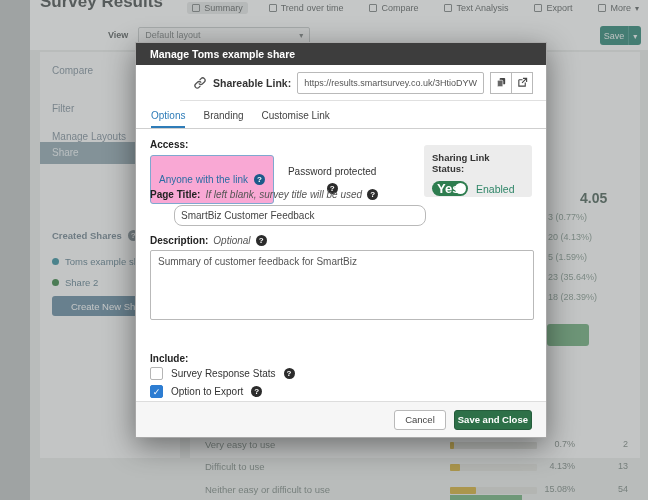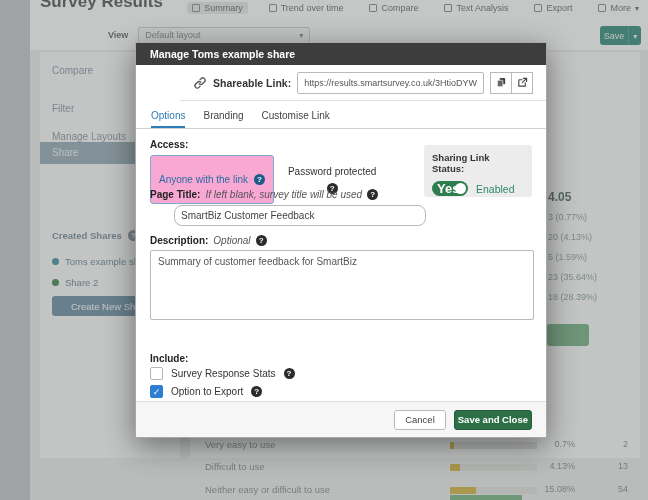--- a/index.html
+++ b/index.html
@@ -29,21 +29,21 @@
   #sidebar { position:absolute; left:40px; top:52px; width:140px; height:406px; background:#fdfdfd; }
   .side-item { position:absolute; left:0; width:140px; height:22px; line-height:22px; padding-left:12px; font-size:10px; color:#8d9ba6; cursor:pointer; }
   .side-item.sel { background:#9db1ba; color:#eef3f5; }
   #createdShares { position:absolute; left:12px; top:178px; font-size:9.5px; font-weight:bold; color:#7f909b; display:flex; gap:6px; align-items:center; }
   .share-item { position:absolute; left:12px; display:flex; gap:6px; align-items:center; font-size:9.5px; color:#6f8b99; }
   .dot { width:7px; height:7px; border-radius:50%; display:inline-block; }
   #createShareBtn { position:absolute; left:12px; top:244px; width:116px; height:20px; background:#7596ab; color:#fdfefe; font-size:9.5px; border:none; border-radius:3px; }
 
   
   #mainCard { position:absolute; left:190px; top:52px; width:450px; height:406px; background:#fdfdfd; }
-  #statScore { position:absolute; left:548px; top:190px; font-size:12px; font-weight:bold; color:#5d7168; }
+  #statScore { position:absolute; left:580px; top:190px; font-size:14px; font-weight:bold; color:#5d7168; }
   .statline { position:absolute; left:548px; font-size:9px; color:#93a49c; white-space:nowrap; }
   #miniGreenBtn { position:absolute; left:547px; top:324px; width:42px; height:22px; background:#7cb588; border-radius:3px; }
   .ans-label { position:absolute; left:205px; font-size:9.5px; color:#8a948f; white-space:nowrap; }
   .bar-track { position:absolute; left:450px; width:87px; height:7px; background:#e5e5e0; border-radius:1px; }
   .bar-fill { height:7px; background:#d9b64a; border-radius:1px; }
   .ans-pct { position:absolute; left:541px; width:34px; text-align:right; font-size:9px; color:#8a948f; }
   .ans-count { position:absolute; left:600px; width:28px; text-align:right; font-size:9px; color:#8a948f; }
   #partialGreenBar { position:absolute; left:450px; top:495px; width:72px; height:7px; background:#7fb98a; }
 
   

